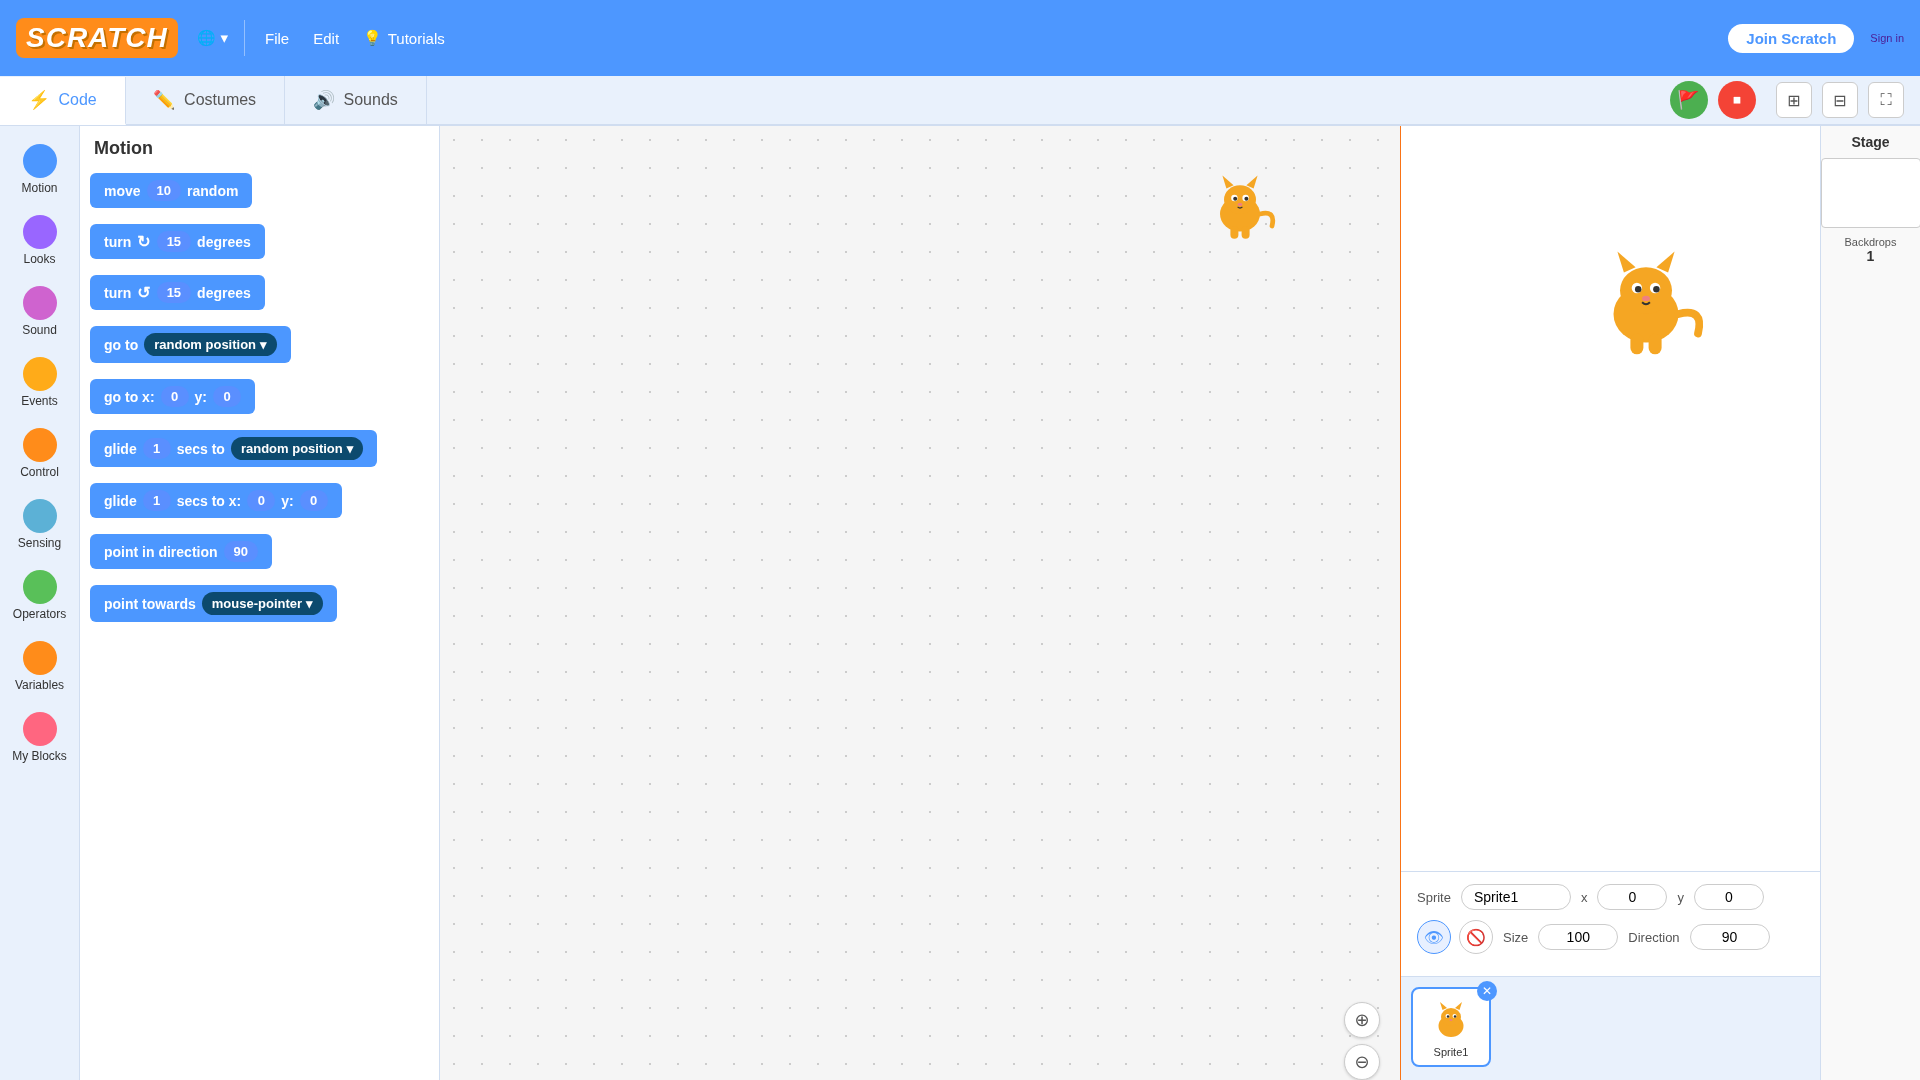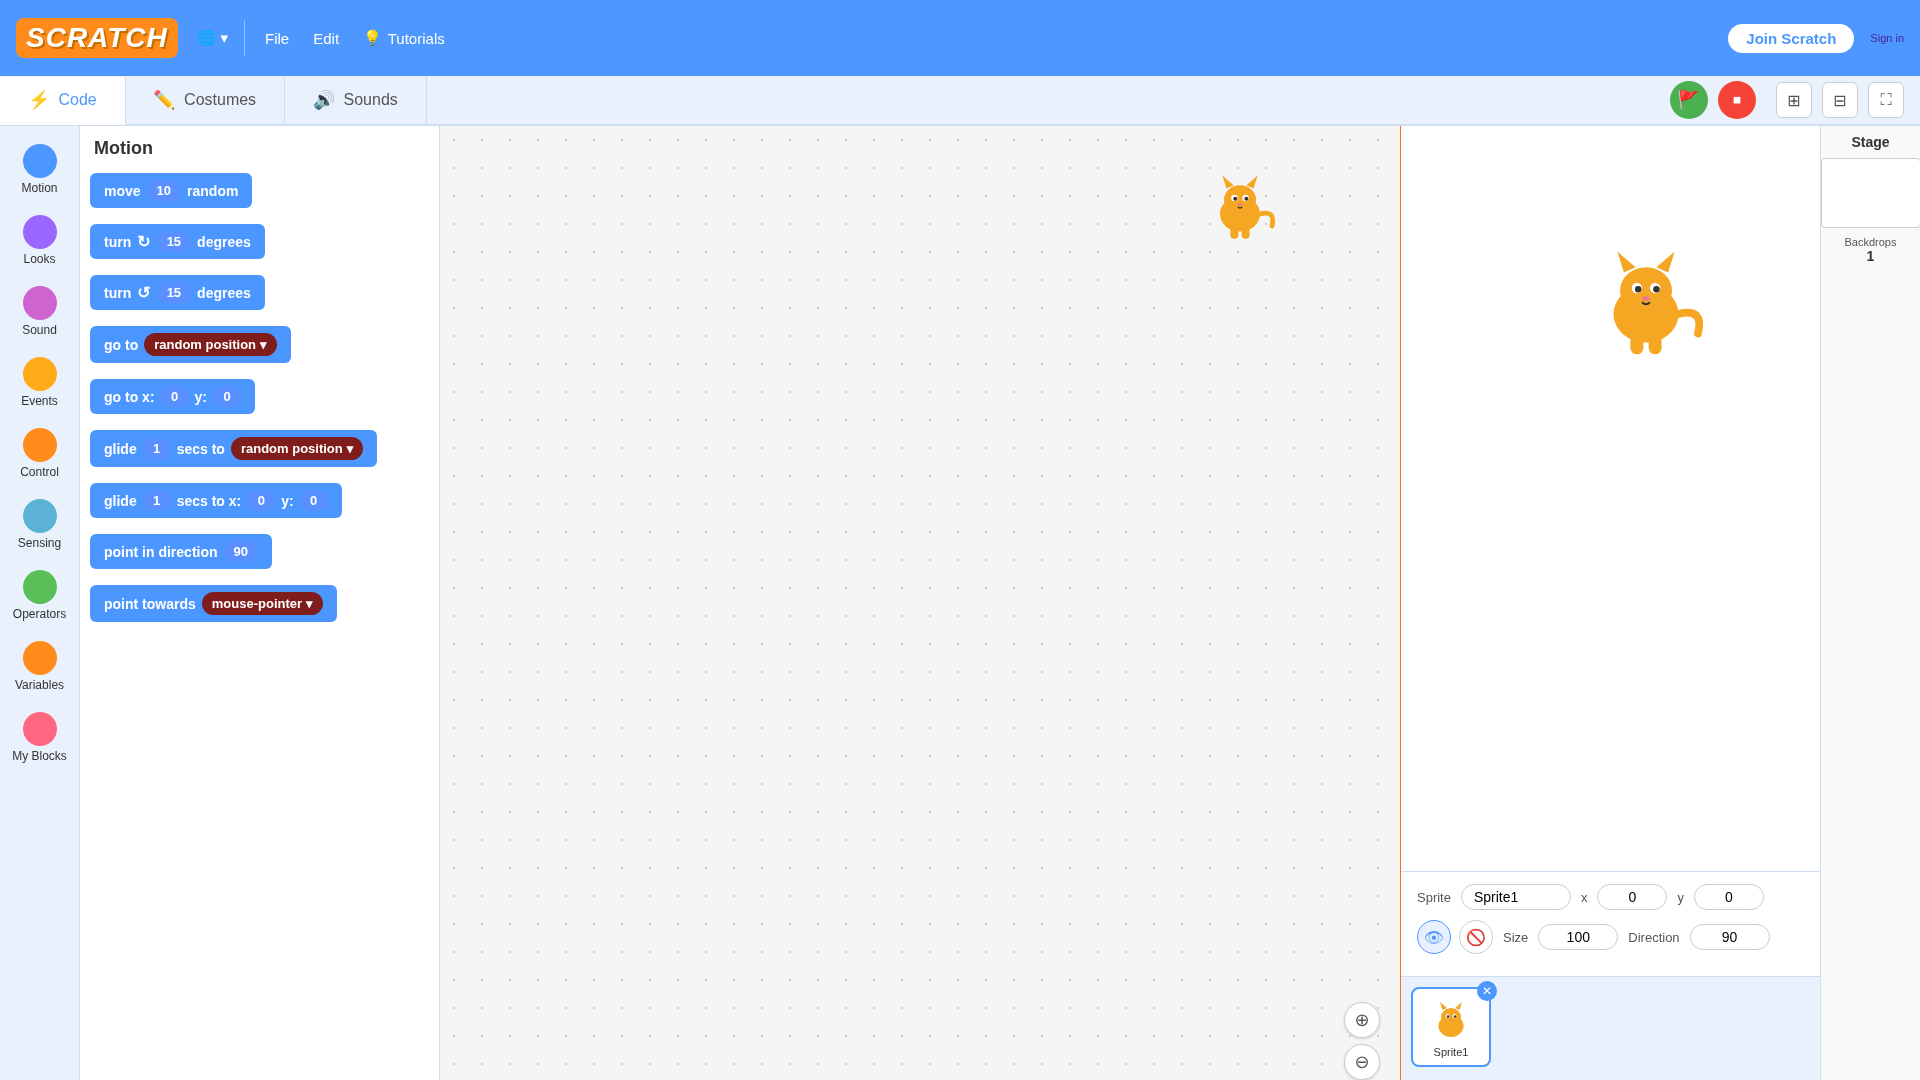--- a/index.html
+++ b/index.html
@@ -140,21 +140,21 @@
       border-radius: 14px;
       padding: 3px 10px;
       font-size: 13px;
       color: white;
       font-weight: 600;
       border: none;
       display: inline-flex; align-items: center; justify-content: center;
       min-width: 28px;
     }
     .block-dropdown {
-      background: #7f1d1d;
+      background: #0c4a6e;
       border-radius: 14px;
       padding: 4px 10px;
       font-size: 13px;
       color: white;
       font-weight: 600;
       display: inline-flex; align-items: flex-end; gap: 4px;
     }
     .block-row { display: block; margin-bottom: 8px; }
 
     

